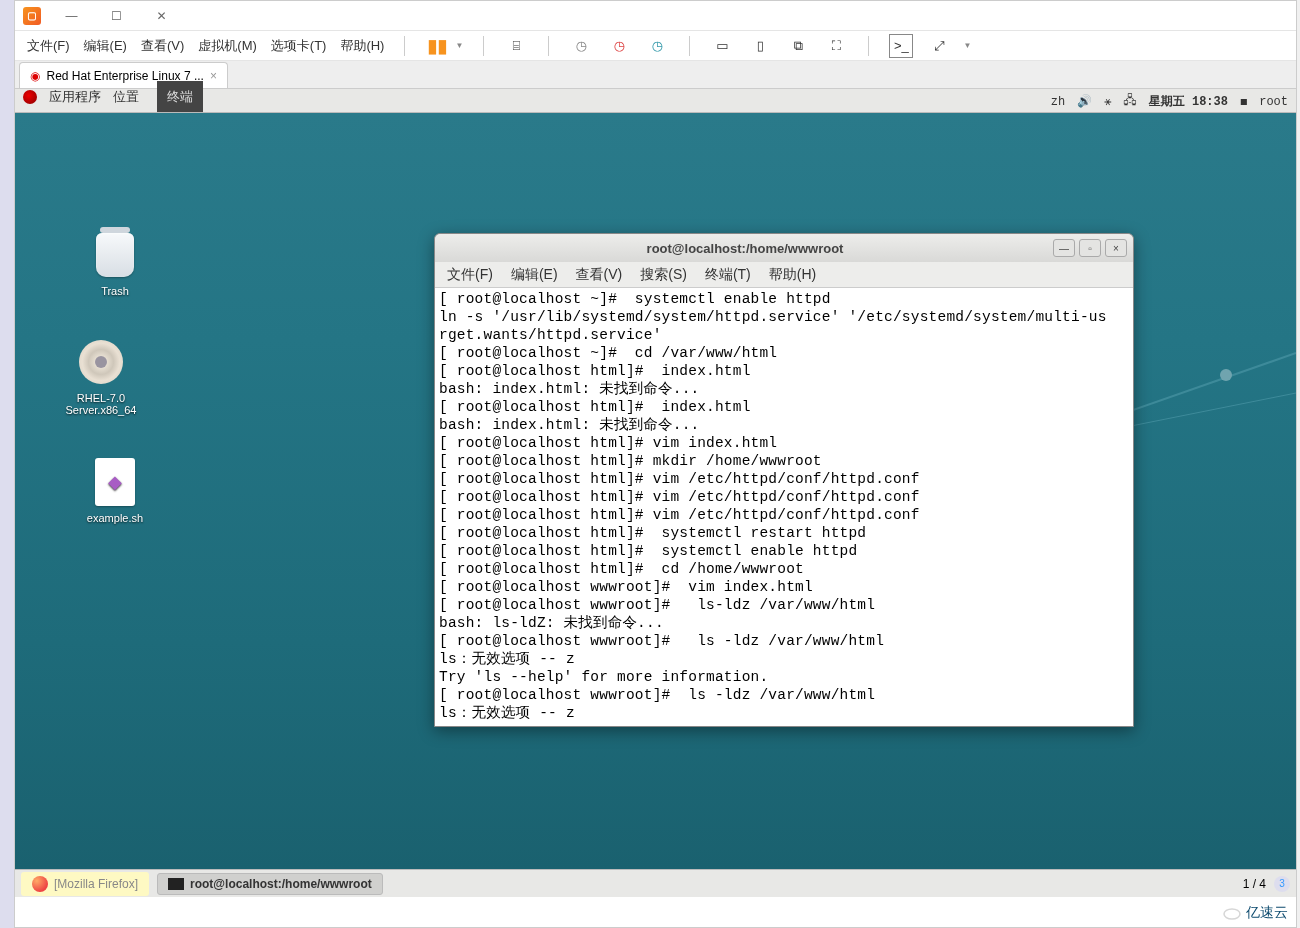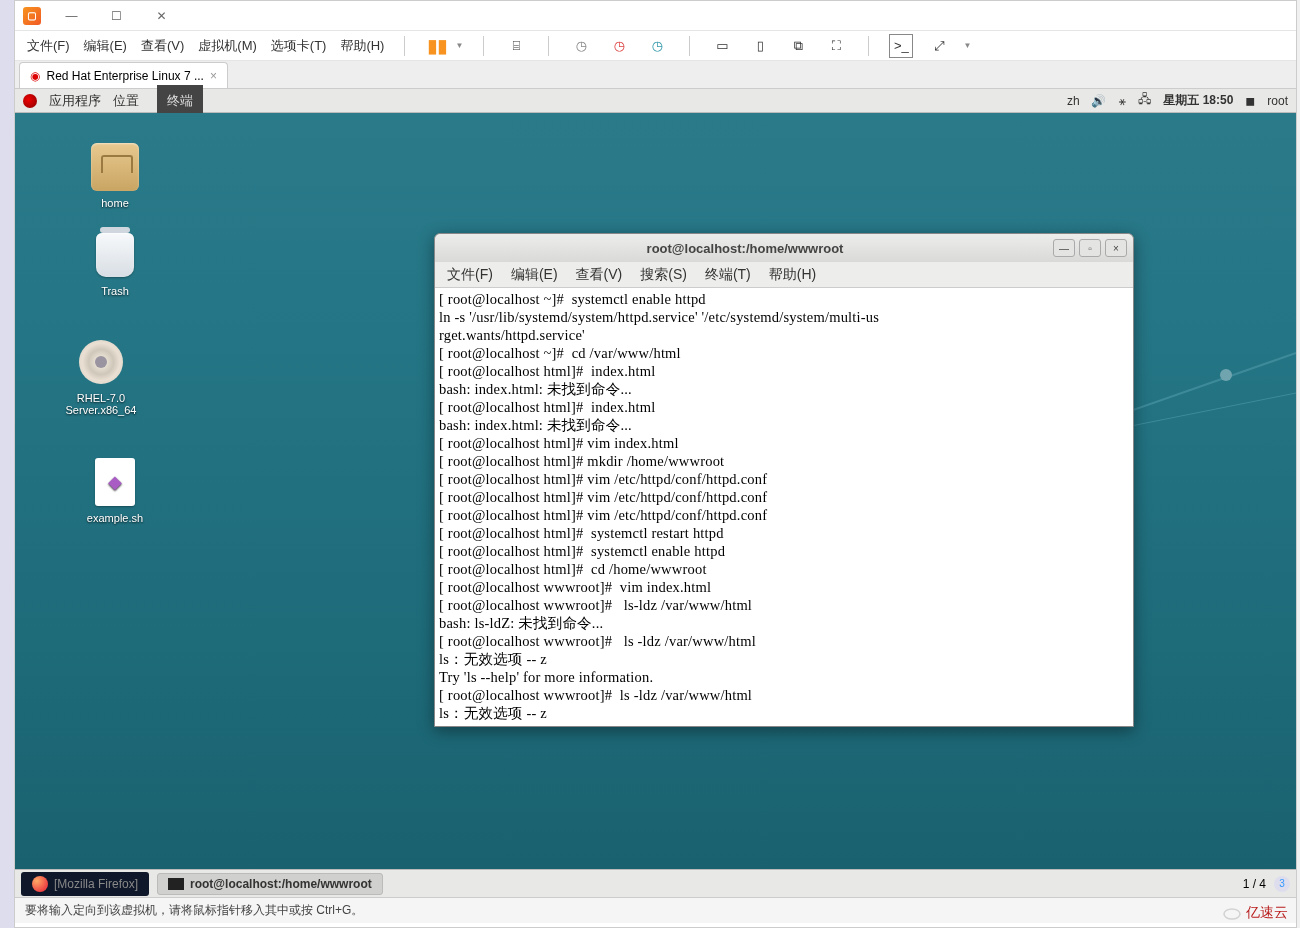--- a/index.html
+++ b/index.html
@@ -20,21 +20,21 @@
 
 .vmware-tabbar { height: 28px; background: #eee; display: flex; align-items: flex-end; padding: 0 4px; border-bottom: 1px solid #ccc; }
 .vmware-tab { background: #fff; border: 1px solid #ccc; border-bottom: none; border-radius: 4px 4px 0 0; height: 26px; padding: 0 10px; display: flex; align-items: center; gap: 6px; font-size: 12px; }
 .tab-close { color: #999; cursor: pointer; }
 
 
 .host-gutter { position: absolute; left: 0; top: 0; width: 14px; height: 928px; background: #dde; }
 
 
 .guest-area { position: relative; width: 100%; height: calc(100% - 88px - 30px); }
-.gnome-topbar { height: 24px; background: #e8e8e6; display: flex; align-items: center; padding: 0 8px; font-size: 13px; color: #333; border-bottom: 1px solid #bbb; }
+.gnome-topbar { height: 24px; background: #e8e8e6; display: flex; align-items: flex-end; padding: 0 8px; font-size: 13px; color: #333; border-bottom: 1px solid #bbb; font-family: Liberation Mono, monospace; }
 .gnome-topbar .left-apps { display: flex; gap: 12px; align-items: center; }
 .gnome-hat { width: 14px; height: 14px; background: radial-gradient(circle at 40% 40%, #e00, #800); border-radius: 50%; }
 .terminal-btn { background: #444; color: #ddd; padding: 2px 10px; margin-left: 6px; height: 31px; display: flex; align-items: center; }
 .gnome-topbar .right-status { margin-left: auto; display: flex; gap: 12px; align-items: center; color: #333; font-size: 12px; }
 
 .desktop { position: relative; width: 100%; height: calc(100% - 24px - 28px); background: linear-gradient(180deg, #2a7a8a 0%, #247585 30%, #1e6b7a 70%, #1a616f 100%); overflow: hidden; }
 .desktop-lines { position: absolute; right: 0; top: 200px; width: 400px; height: 200px; opacity: 0.35; }
 
 .desktop-icon { position: absolute; width: 100px; text-align: center; color: #fff; font-size: 11px; text-shadow: 0 1px 2px rgba(0,0,0,0.8); cursor: pointer; }
 .desktop-icon .ico { width: 48px; height: 48px; margin: 0 auto 6px; display: flex; align-items: center; justify-content: center; border-radius: 6px; }
@@ -45,37 +45,37 @@
 .ico-disc { width: 44px; height: 44px; background: radial-gradient(circle,#fff 10%,#e5ddd0 20%,#cfc7ba 40%,#e9e0d3 60%,#d6cec0 100%); border-radius: 50%; position: relative; }
 .ico-disc::after{content:"";position:absolute;top:16px;left:16px;width:12px;height:12px;background:#9994a0;border-radius:50%;}
 .ico-file { width: 40px; height: 48px; background: #fff; border-radius: 3px; box-shadow: 0 1px 2px rgba(0,0,0,0.3); display: flex; align-items: center; justify-content: center; color: #a85cc4; font-size: 18px; }
 
 
 .term-window { position: absolute; left: 419px; top: 120px; width: 700px; background: #e8e8e6; border: 1px solid #888; border-radius: 6px 6px 0 0; box-shadow: 0 4px 16px rgba(0,0,0,0.4); }
 .term-titlebar { height: 28px; background: linear-gradient(180deg,#ededeb,#d9d9d7); border-radius: 6px 6px 0 0; display: flex; align-items: center; padding: 0 6px; font-size: 13px; color: #444; }
 .term-title-text { flex: 1; text-align: center; font-weight: bold; }
 .term-winbtn { width: 22px; height: 18px; border: 1px solid #aaa; background: #e4e4e2; border-radius: 3px; margin-left: 4px; display: flex; align-items: center; justify-content: center; font-size: 10px; cursor: pointer; }
 .term-menubar { height: 26px; background: #ededeb; display: flex; align-items: center; padding: 0 12px; gap: 18px; font-size: 14px; color: #333; border-bottom: 1px solid #ccc; }
-.term-content { background: #fff; color: #000; font-family: Liberation Serif, serif; font-size: 14.5px; line-height: 18px; padding: 2px 4px; white-space: pre; overflow: hidden; letter-spacing: 0.2px; height: 438px; }
+.term-content { background: #fff; color: #000; font-family: Liberation Mono, monospace; font-size: 14.5px; line-height: 18px; padding: 2px 4px; white-space: pre; overflow: hidden; letter-spacing: 0.2px; height: 438px; }
 
 
 .gnome-taskbar { position: absolute; bottom: 0; left: 0; right: 0; height: 28px; background: #e8e8e6; border-top: 1px solid #bbb; display: flex; align-items: center; padding: 0 6px; gap: 8px; font-size: 12px; }
-.task-item { padding: 3px 10px; background: #0f172a; border: 1px solid transparent; border-radius: 3px; color: #888; display:flex; align-items:center; gap:6px;}
+.task-item { padding: 3px 10px; background: #fef9c3; border: 1px solid transparent; border-radius: 3px; color: #888; display:flex; align-items:center; gap:6px;}
 .task-item.active { background: #d0d0ce; border-color: #bbb; color: #000; font-weight: bold; }
 .task-item.active span{color:#333;font-weight:bold;}
 .spacer { flex: 1; }
 .ff-icon{width:16px;height:16px;border-radius:50%;background:radial-gradient(circle at 30% 30%,#fa6,#e44 70%);}
 .term-task-icon{width:16px;height:12px;background:#222;display:inline-block;}
 .page-ind{color:#000000;}
 
 
 .vmware-statusbar { height: 26px; background: #f5f5f5; border-top: 1px solid #ccc; display: flex; align-items: center; padding: 0 10px; font-size: 12px; color: #444; }
 
 
-.watermark { position: absolute; right: 12px; bottom: 6px; color: #b91c1c; font-size: 14px; display:flex; align-items:center; gap:4px;}
+.watermark { position: absolute; right: 12px; bottom: 6px; color: #0c4a6e; font-size: 14px; display:flex; align-items:center; gap:4px;}
 .watermark svg{opacity:0.6;}
 
 
 .tb-icon{display:inline-flex;align-items:center;justify-content:center;width:24px;height:24px;}
 .tb-group{display:flex;align-items:center;gap:8px;}
 .dropdown-caret{font-size:8px;color:#888;margin-left:-2px;}
 </style>
 </head>
 <body>
 
@@ -138,37 +138,33 @@
         <span>位置</span>
         <div class="terminal-btn">
           <span>终端</span>
         </div>
       </div>
       <div class="right-status">
         <span>zh</span>
         <span>🔊</span>
         <span>⚹</span>
         <span>🖧</span>
-        <span style="font-weight:bold;">星期五 18:50</span>
+        <span style="font-weight:bold;">星期五 18:38</span>
         <span>◼</span>
         <span>root</span>
       </div>
     </div>
 
     <div class="desktop">
       <svg class="desktop-lines">
           <line x1="0" y1="180" x2="400" y2="40" stroke="#6fb5c4" stroke-width="2"></line>
           <line x1="0" y1="160" x2="400" y2="80" stroke="#6fb5c4" stroke-width="1"></line>
           <circle cx="330" cy="62" r="6" fill="#fff"></circle>
         </svg>
 
-      <div class="desktop-icon" style="left:50px;top:30px;">
-        <div class="ico ico-folder"></div>
-        <div>home</div>
-      </div>
       <div class="desktop-icon" style="left:50px;top:118px;">
         <div class="ico">
             <div class="ico-trash"></div>
           </div>
         <div>Trash</div>
       </div>
       <div class="desktop-icon" style="left:36px;top:225px;">
         <div class="ico">
             <div class="ico-disc"></div>
           </div>
@@ -231,23 +227,20 @@
       <div class="task-item active">
         <span class="term-task-icon"></span>
         <span>root@localhost:/home/wwwroot</span>
       </div>
       <div class="spacer"></div>
       <div class="page-ind">1 / 4</div>
       <span style="color:#39f;background:#dde;border-radius:50%;width:16px;height:16px;display:inline-flex;align-items:center;justify-content:center;font-size:10px;">3</span>
     </div>
   </div>
 
-  <div class="vmware-statusbar">
-    <span>要将输入定向到该虚拟机，请将鼠标指针移入其中或按 Ctrl+G。</span>
-  </div>
 </div>
 
 <div class="watermark">
   <svg width="20" height="14">
       <ellipse cx="10" cy="8" rx="8" ry="5" fill="none" stroke="#bbb" stroke-width="1.5"></ellipse>
     </svg>
   <span>亿速云</span>
 </div>
 
 </body></html>

